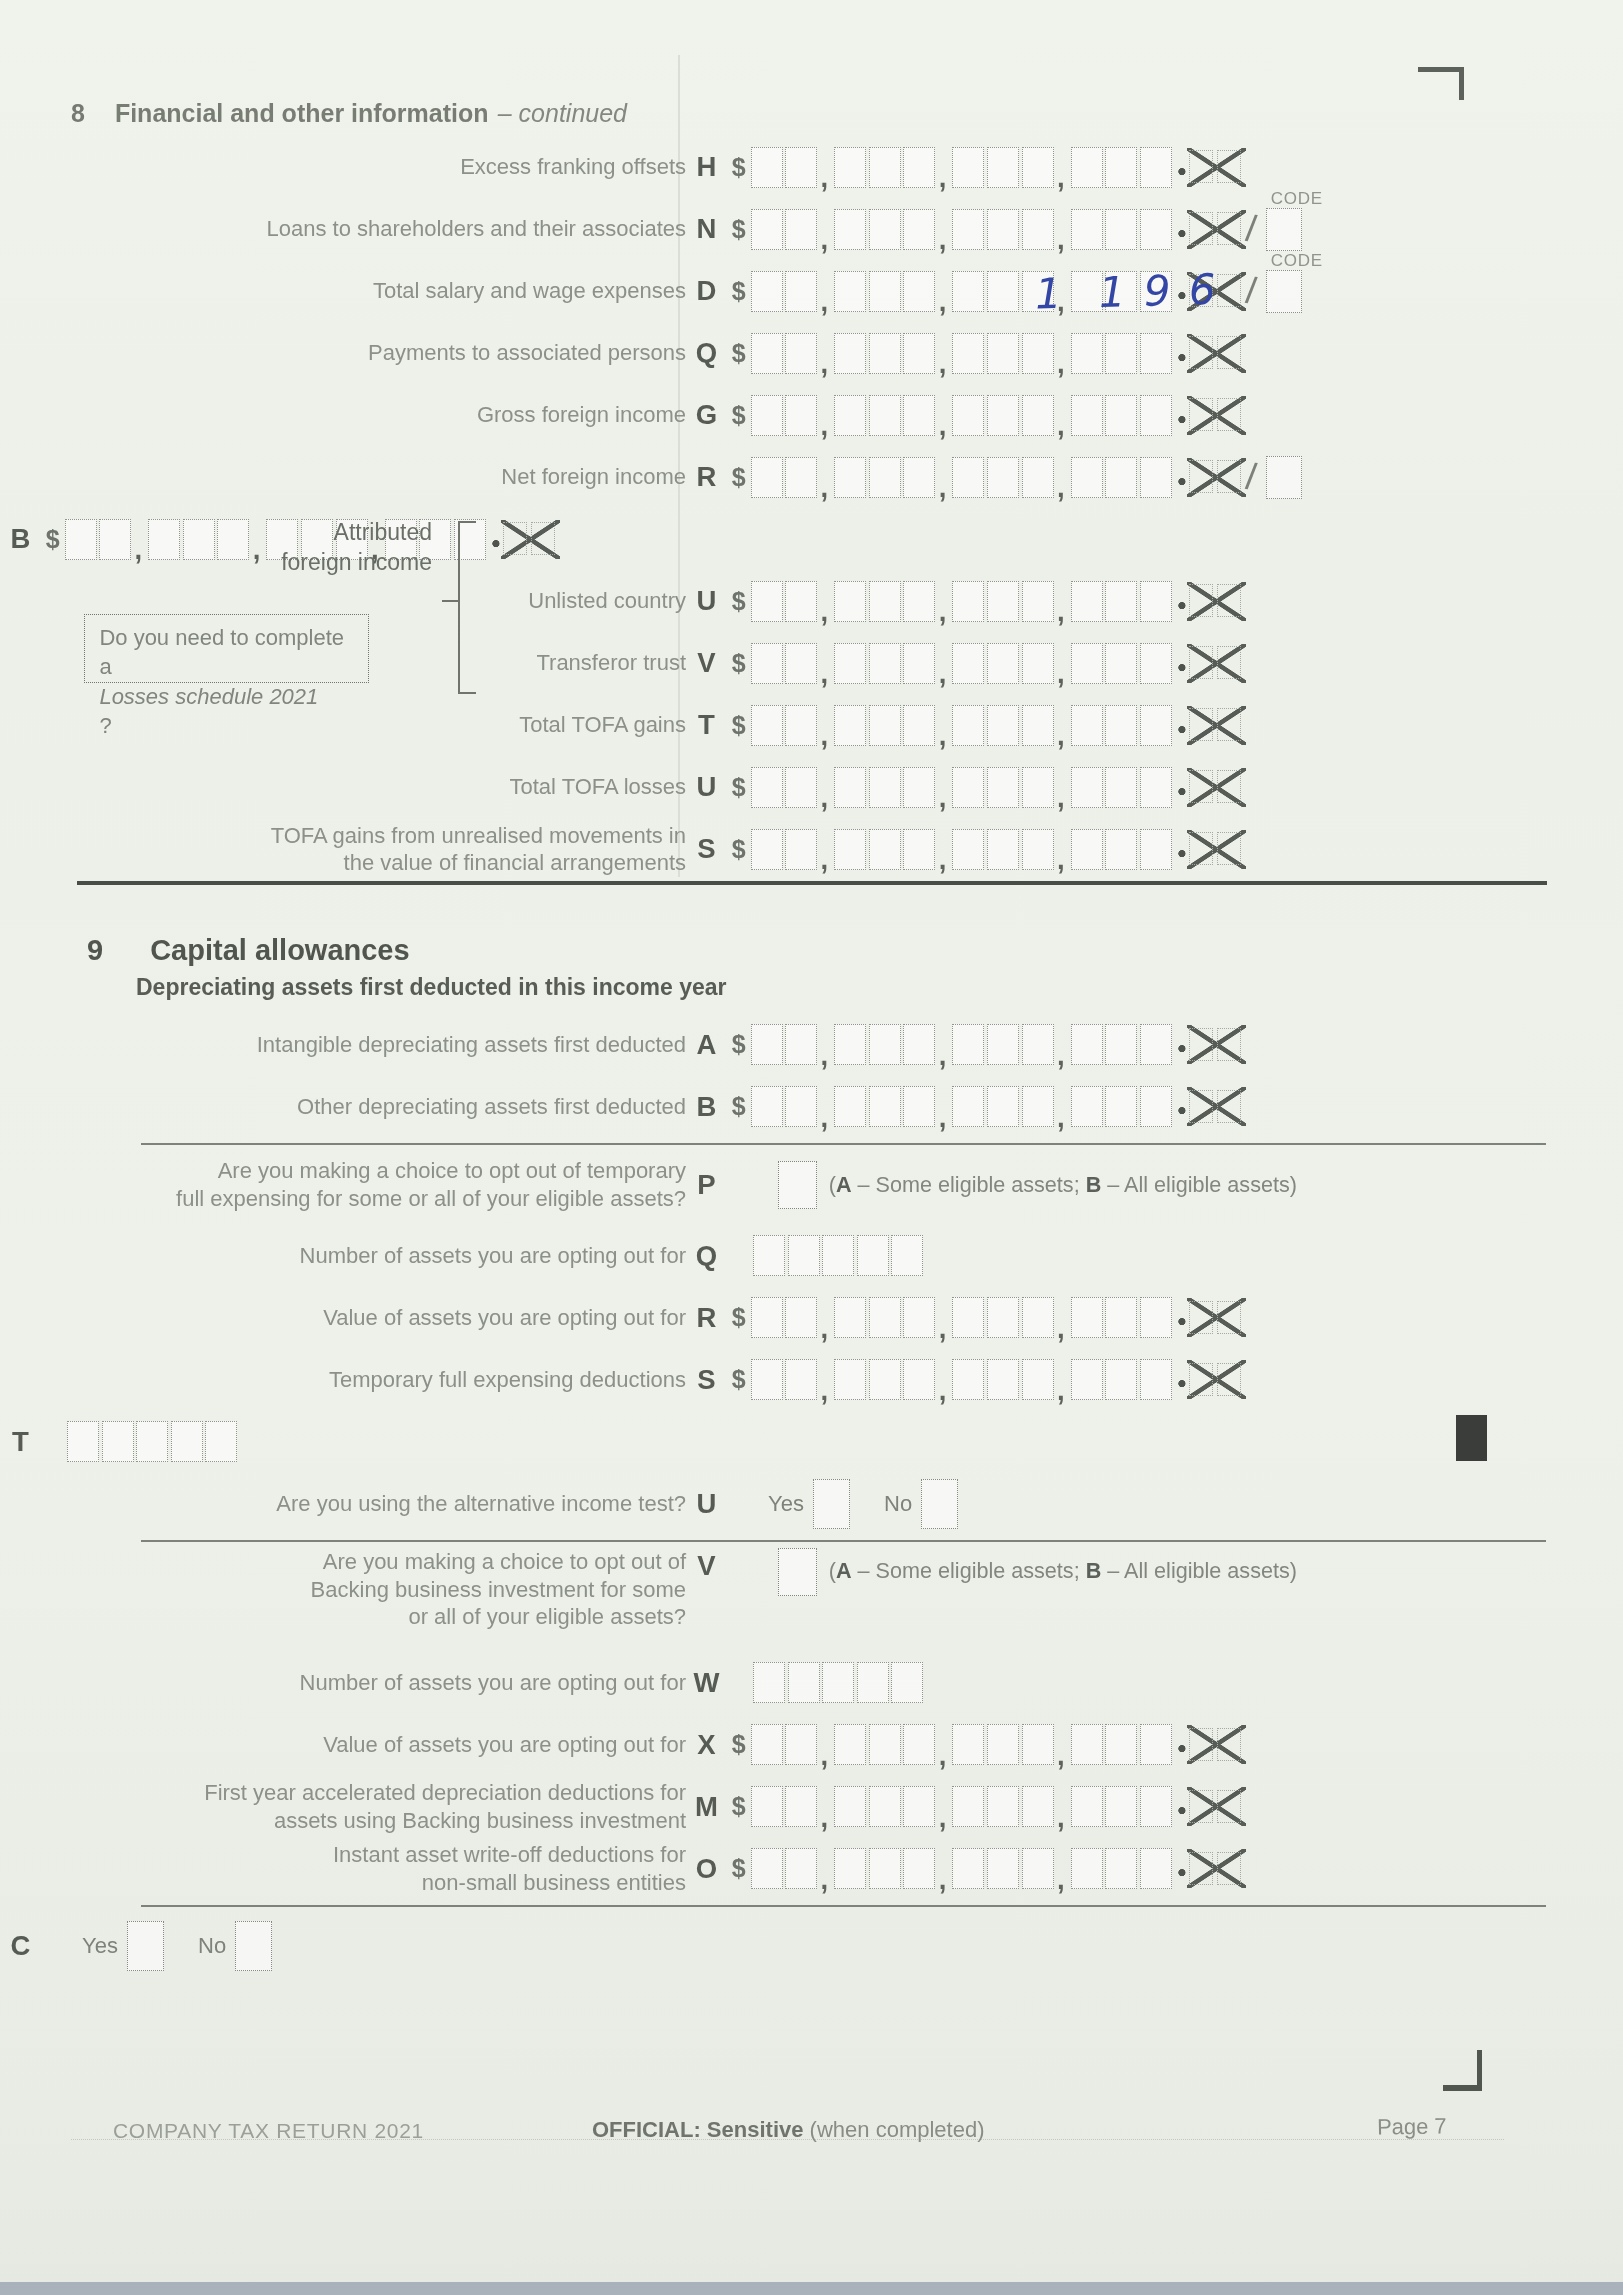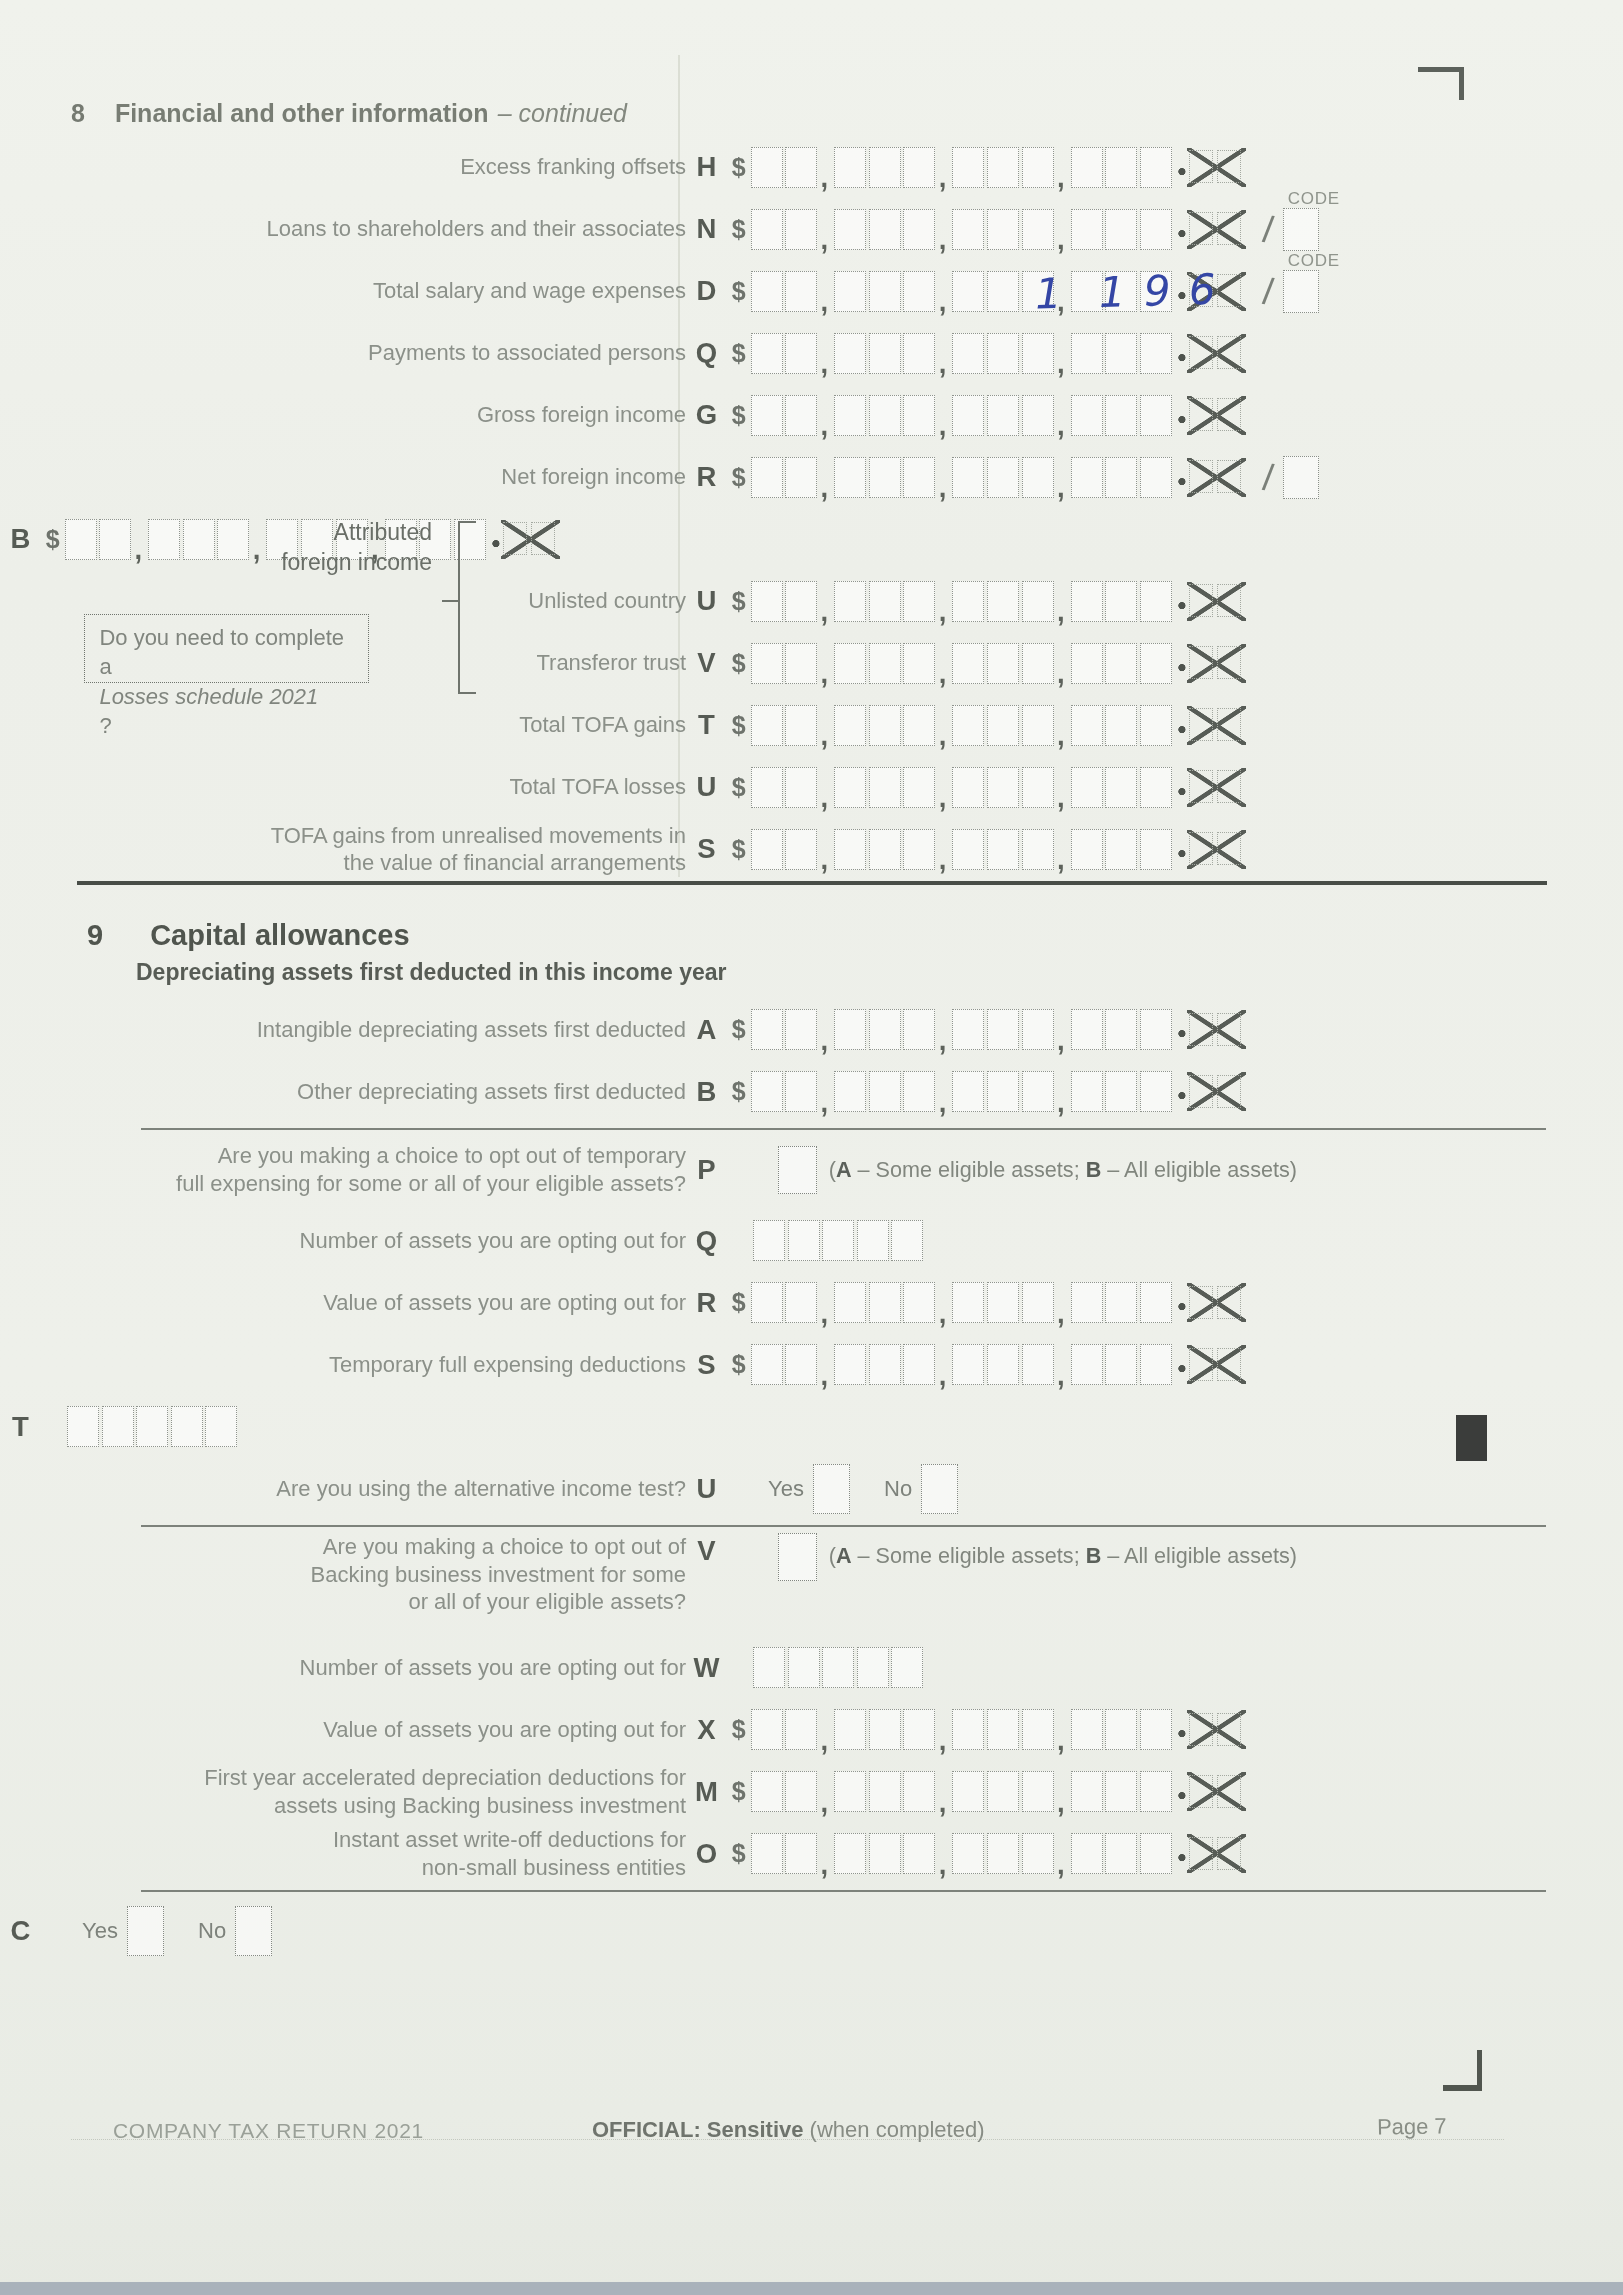--- a/index.html
+++ b/index.html
@@ -4,21 +4,21 @@
 <style>
   html,body{margin:0;padding:0;background:#dfe2db;}
   .page{position:relative;width:1623px;height:2295px;overflow:hidden;
         background:linear-gradient(180deg,#f0f2ec 0%,#edefe9 25%,#eef0ea 60%,#e9ece5 92%,#e6e9e2 100%);
         font-family:"Liberation Sans",sans-serif;color:#82877f;}
   
   .sec8-title{padding-top:99px;margin-left:71px;height:37px;font-size:25px;color:#7c8178;}
   .sec8-title .num{font-weight:bold;margin-right:30px;color:#757a71;}
   .sec8-title .t{font-weight:bold;color:#787d74;}
   .sec8-title .cont{font-style:italic;margin-left:9.2px;color:#83887f;}
-  .sec9-head{margin:34px 0 0 87px;height:34px;font-size:29px;color:#50554e;}
+  .sec9-head{margin:49px 0 0 87px;height:34px;font-size:29px;color:#50554e;}
   .sec9-head .num{font-weight:bold;margin-right:47px;}
   .sec9-head .t{font-weight:bold;}
   .sec9-sub{margin:6.5px 0 10.5px 136px;height:29px;font-size:23px;font-weight:bold;color:#575c55;}
   
   .frow{position:relative;display:flex;align-items:center;height:62px;}
   .frow.h-p{height:80px;}
   .frow.h-v{height:110px;align-items:flex-start;padding-top:6.5px;box-sizing:border-box;}
   .frow.h-c{height:77px;}
   .flabel{width:686px;text-align:right;font-size:22px;line-height:27.5px;color:#8b9089;}
   .flabel span{display:block;}
@@ -35,21 +35,21 @@
   .cents{flex:none;width:68px;height:39px;margin-left:6.5px;position:relative;
     background-image:
       radial-gradient(circle at 3.9px 23.6px,#4e534d 0 3.3px,rgba(0,0,0,0) 3.9px),
       linear-gradient(to top right,rgba(0,0,0,0) 46%,#575c56 47%,#575c56 53%,rgba(0,0,0,0) 54%),
       linear-gradient(to bottom right,rgba(0,0,0,0) 46%,#575c56 47%,#575c56 53%,rgba(0,0,0,0) 54%);
     background-size:9.2px 39px,59px 39px,59px 39px;
     background-position:left 0,right 0,right 0;background-repeat:no-repeat;}
   .cents::before,.cents::after{content:"";position:absolute;top:2.6px;width:22px;height:31px;border:1.3px dotted #a4a9a1;}
   .cents::before{left:10.5px}.cents::after{left:39px}
   
-  .codewrap{position:relative;display:flex;align-items:flex-end;margin-left:17px;}
+  .codewrap{position:relative;display:flex;align-items:flex-start;margin-left:0;}
   .slash{font-size:37px;font-weight:300;color:#7b8079;margin-right:9.2px;transform:rotate(6deg);}
   .codebox{width:34px;height:41px;border:1.3px dotted #8b9089;background:rgba(255,255,255,.55);}
   .codecap{position:absolute;top:-18.3px;left:21px;width:59px;text-align:center;font-size:17px;letter-spacing:0.7px;color:#8f948c;}
   
   .sbox{width:37px;height:46px;border:1.3px dotted #81867f;background:rgba(255,255,255,.55);margin-left:51px;flex:none;}
   .choicenote{margin-left:11.8px;font-size:21.6px;color:#81867e;}
   .choicenote b{color:#5b605a;}
   .ynlabel{font-size:22px;color:#7d827b;margin-left:34px;}
   .ynlabel.first{margin-left:41px;}
   .ynbox{width:35px;height:48px;border:1.3px dotted #858a83;background:rgba(255,255,255,.55);margin-left:9.2px;}

